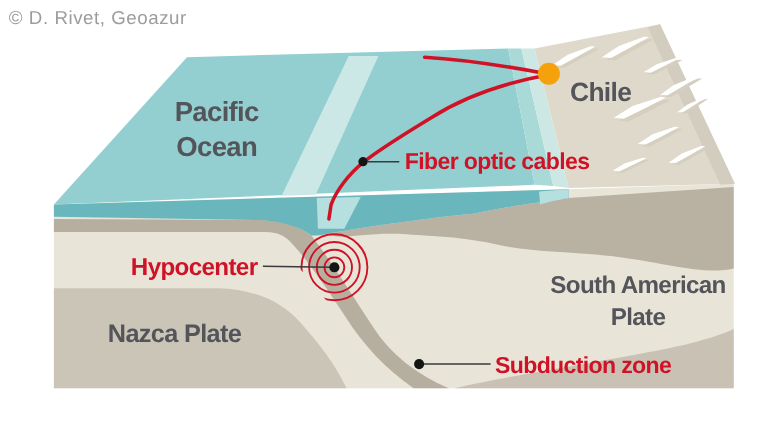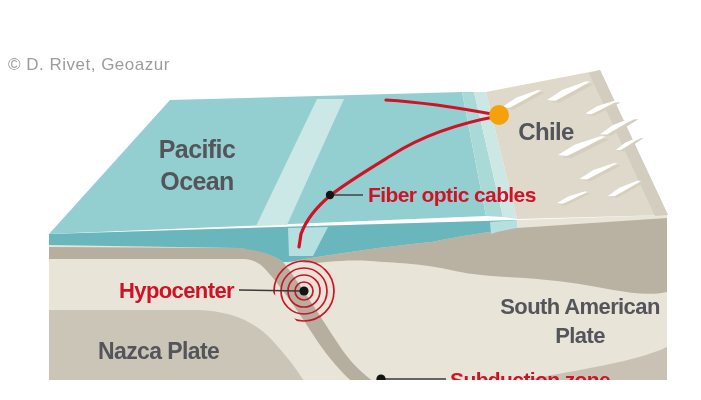--- a/index.html
+++ b/index.html
@@ -1,17 +1,17 @@
 <!DOCTYPE html>
 <html style="--background: #ffffff; --ocean: #93cfd0; --ocean-stripe: #cbe8e7; --coast-outer: #a9dad8; --coast-inner: #cde8e4; --land: #ded9ca; --land-edge: #d3cdbf; --mountain: #ffffff; --mountain-shadow: #d5cfc0; --water-front: #69b7bc; --water-front-stripe: #b6dfe0; --base-beige: #e8e4d8; --wedge-band: #b9b2a2; --nazca-deep: #cbc5b7; --bottom-band: #c9c2b4; --crust-slab: #b6afa0; --accent-red: #d01226; --marker-orange: #f4a10c; --marker-black: #141414; --text-dark: #54555a; --leader: #3a3a3a; --copyright-gray: #9c9c9b;"><head>
 <meta charset="utf-8">
 <style>
   html,body{margin:0;padding:0;background:#fff;}
-  #stage{position:relative;width:701px;height:332px;background:var(--background);overflow:hidden;
-         font-family:"Liberation Sans",sans-serif;margin-top:48px;}
+  #stage{position:relative;width:701px;height:400px;background:var(--background);overflow:hidden;
+         font-family:"Liberation Sans",sans-serif;}
   svg{position:absolute;left:0;top:0;}
   text{font-family:"Liberation Sans",sans-serif;}
   .copyright{fill:var(--copyright-gray);font-size:17px;letter-spacing:.5px;}
   .lbl-dark{fill:var(--text-dark);font-weight:bold;letter-spacing:-0.6px;}
   .lbl-red{fill:var(--accent-red);font-weight:bold;letter-spacing:-0.6px;}
   .base{fill:var(--base-beige);}
   .nazca-deep{fill:var(--nazca-deep);}
   .wedge{fill:var(--wedge-band);}
   .bottom-band{fill:var(--bottom-band);}
   .slab{fill:var(--crust-slab);}

